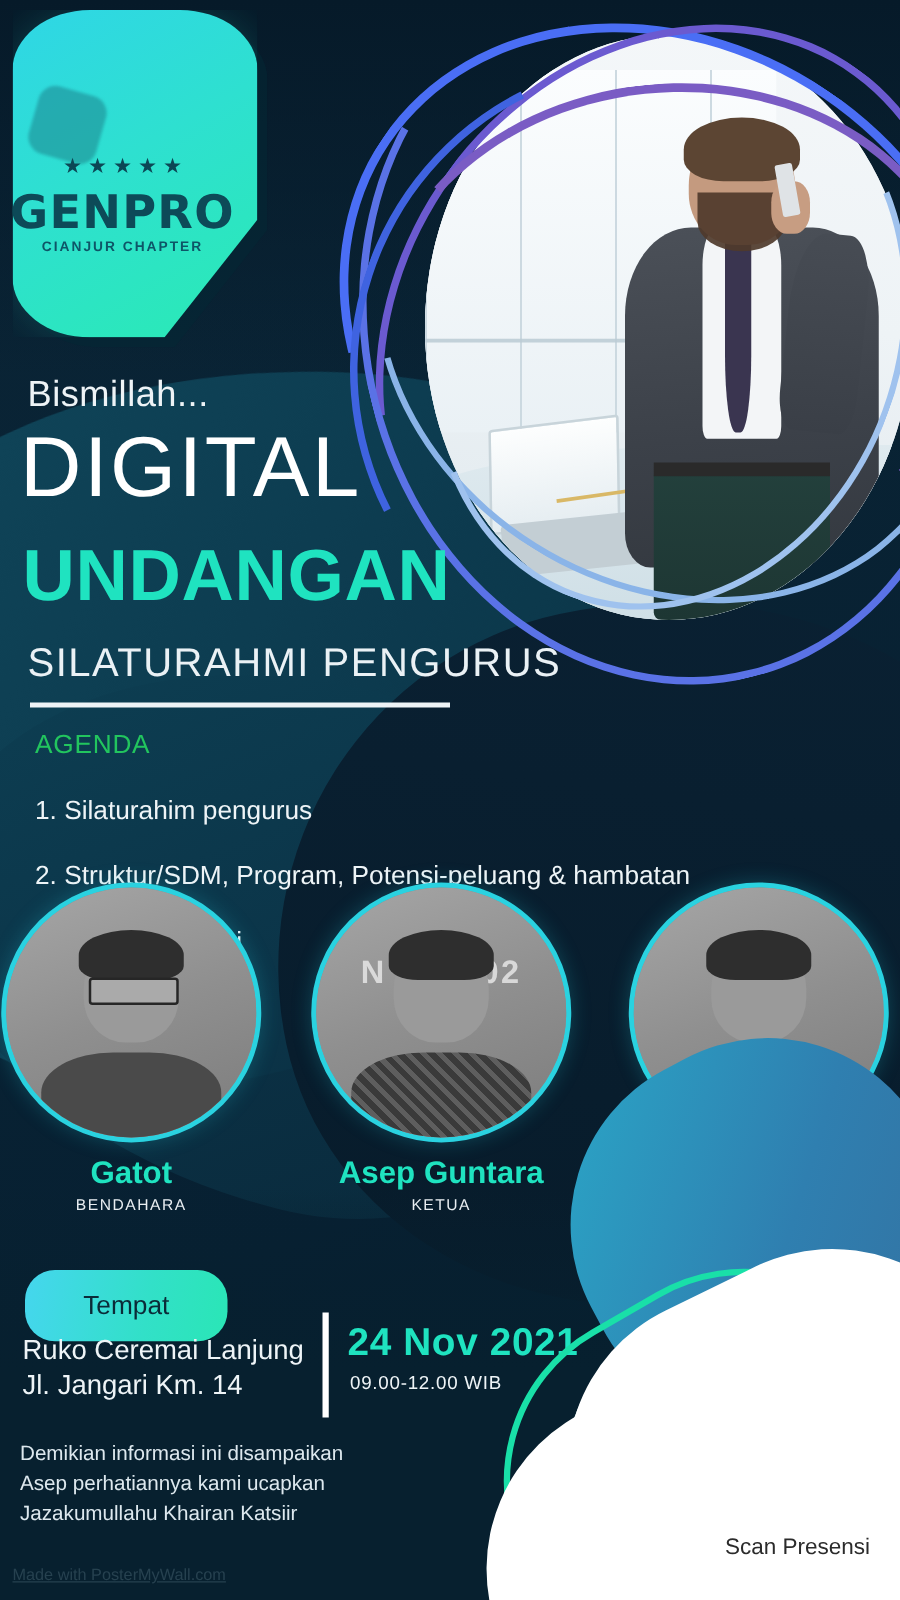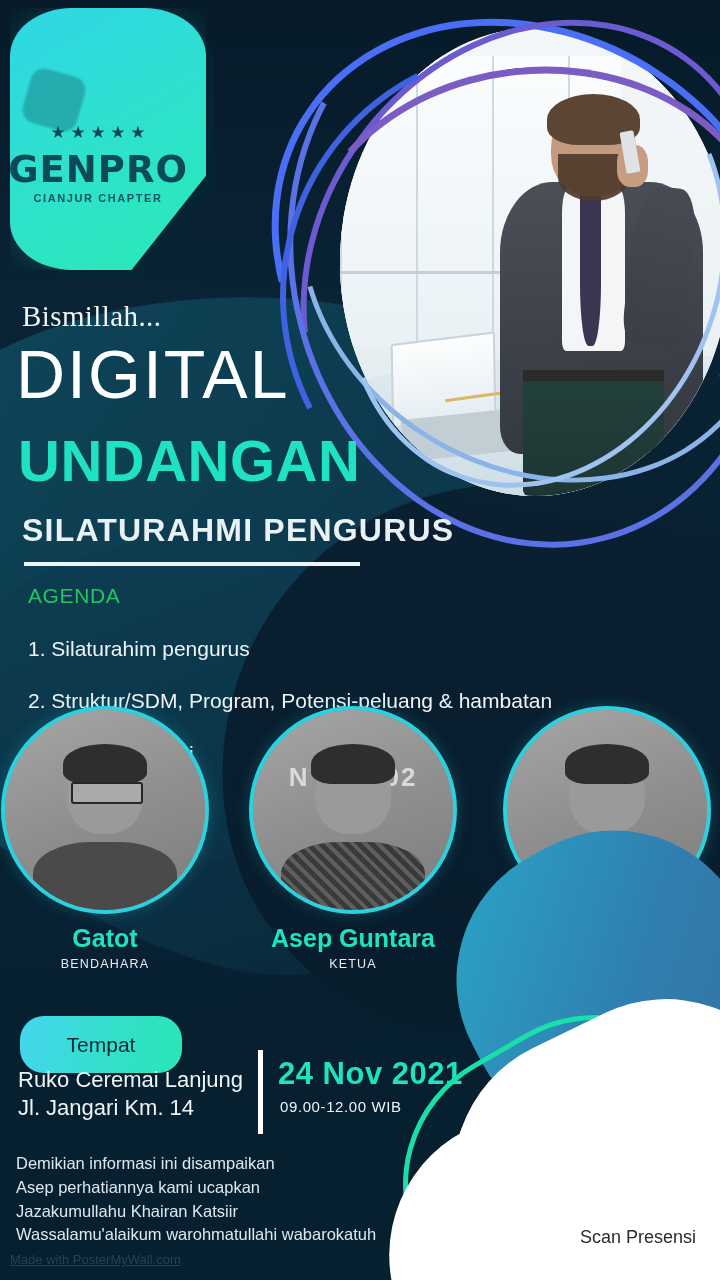--- a/index.html
+++ b/index.html
@@ -261,36 +261,35 @@
   .arc-d { left: 4px;   top: -8px;  width: 486px; height: 572px; border-width: 6px;  border-bottom-color:#5a72e6; border-left-color:#5a72e6; transform: rotate(-14deg); }
   .arc-e { left: 52px;  top: 40px;  width: 396px; height: 478px; border-width: 7px;  border-bottom-color:#7a5cc4; border-right-color:#7a5cc4; transform: rotate(-96deg); }
   .arc-f { left: 64px;  top: 54px;  width: 372px; height: 452px; border-width: 5px;  border-top-color:#9fc2ee; border-left-color:#9fc2ee; transform: rotate(200deg); }
   .arc-g { left: -6px;  top: 60px;  width: 500px; height: 500px; border-width: 6px;  border-left-color:#3f63e0; transform: rotate(18deg); }
 
   
   .kicker {
     position: absolute; left: 22px; top: 300px;
     font-size: 29px; color: #eef3f6; font-weight: 300;
     letter-spacing: .4px;
-    font-family: Liberation Serif, serif;
   }
   .title-main {
     position: absolute; left: 16px; top: 340px;
     font-size: 68px; font-weight: 300; letter-spacing: 2px;
     color: #ffffff; line-height: 1;
     font-family: "Liberation Sans", sans-serif;
   }
   .title-accent {
     position: absolute; left: 18px; top: 432px;
     font-size: 58px; font-weight: bold; letter-spacing: .5px;
     color: #1fe3c0; line-height: 1;
   }
   .subtitle {
     position: absolute; left: 22px; top: 512px;
-    font-size: 32px; font-weight: 700; letter-spacing: 1.2px;
+    font-size: 32px; font-weight: 400; letter-spacing: 1.2px;
     color: #eaf1f5;
   }
   .rule {
     position: absolute; left: 24px; top: 562px;
     width: 336px; height: 4px; background: #eef3f6;
   }
 
   
   .agenda {
     position: absolute; left: 28px; top: 582px;
@@ -548,21 +547,20 @@
     <div>Jl. Jangari Km. 14</div>
   </div>
   <div class="vdivider"></div>
   <div class="date">24 Nov 2021</div>
   <div class="time">09.00-12.00 WIB</div>
 
   <div class="closing">
     <div>Demikian informasi ini disampaikan</div>
     <div>Asep perhatiannya kami ucapkan</div>
     <div>Jazakumullahu Khairan Katsiir</div>
-    <div>Wassalamu'alaikum warohmatullahi wabarokatuh</div>
   </div>
   <div class="watermark">Made with PosterMyWall.com</div>
 
   <div class="sq sq-blue"></div>
   <div class="sq sq-outline"></div>
   <div class="sq sq-mint"></div>
   <div class="sq sq-white"></div>
   <div class="sq sq-white2"></div>
   <div class="scan-label">Scan Presensi</div>
 

